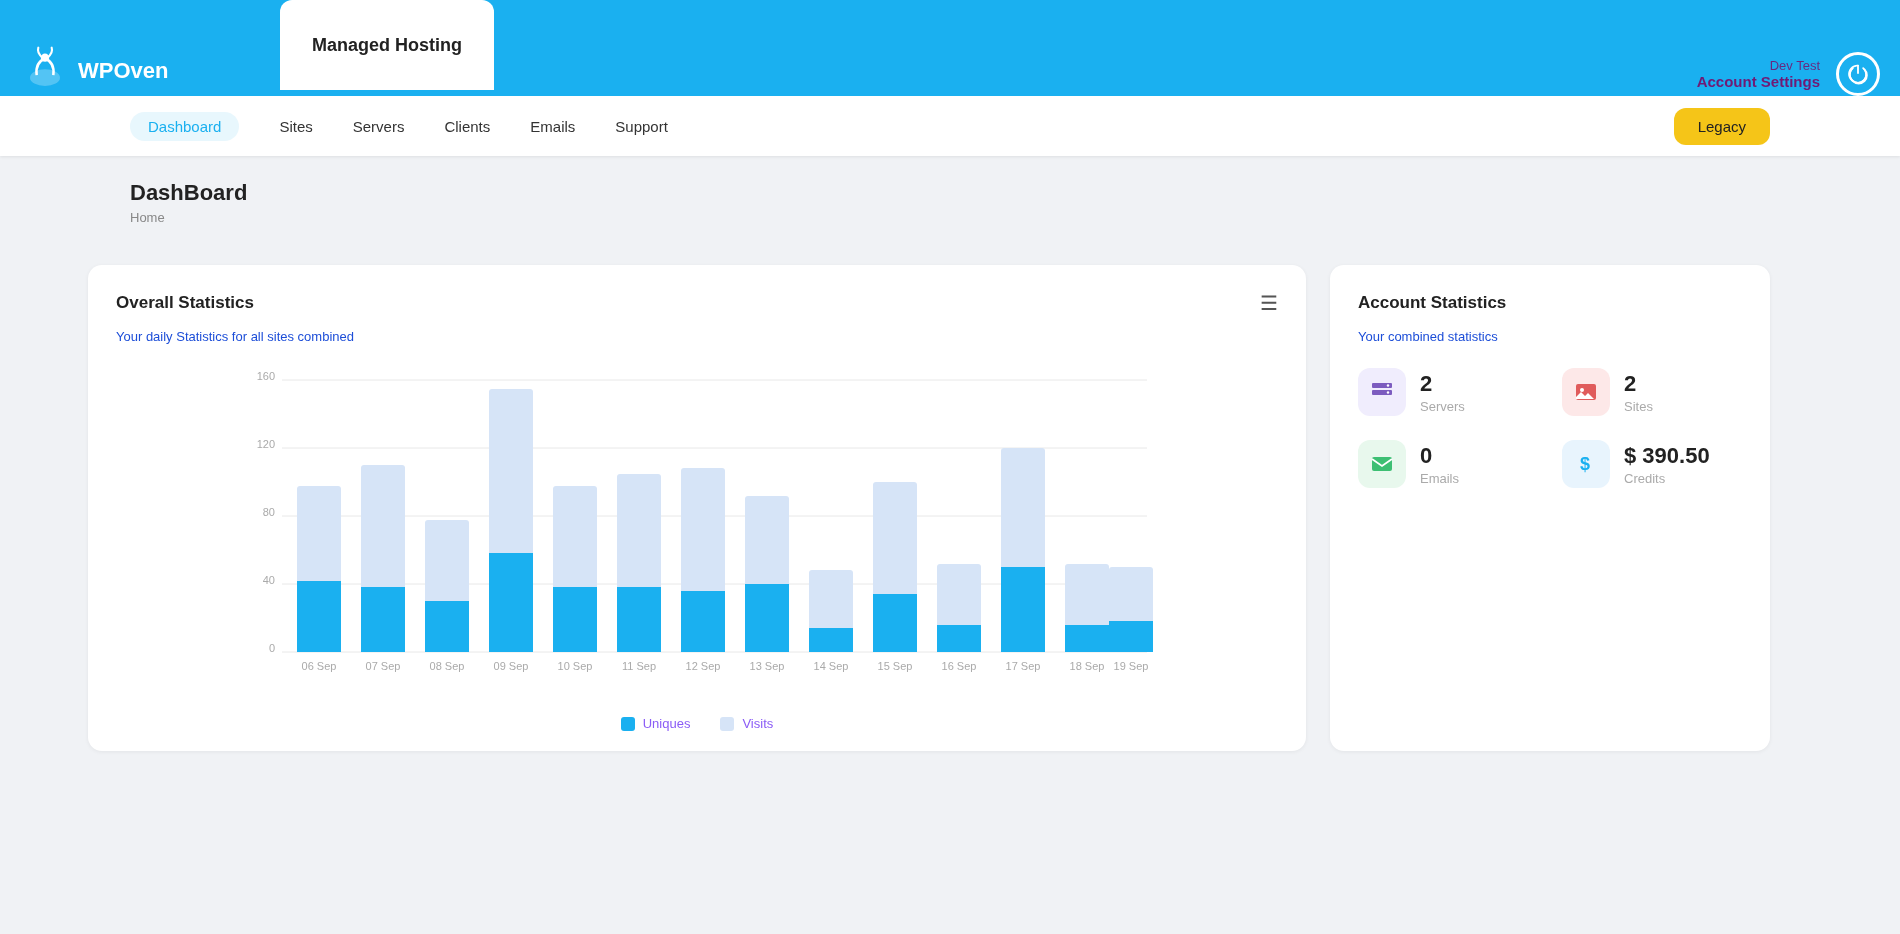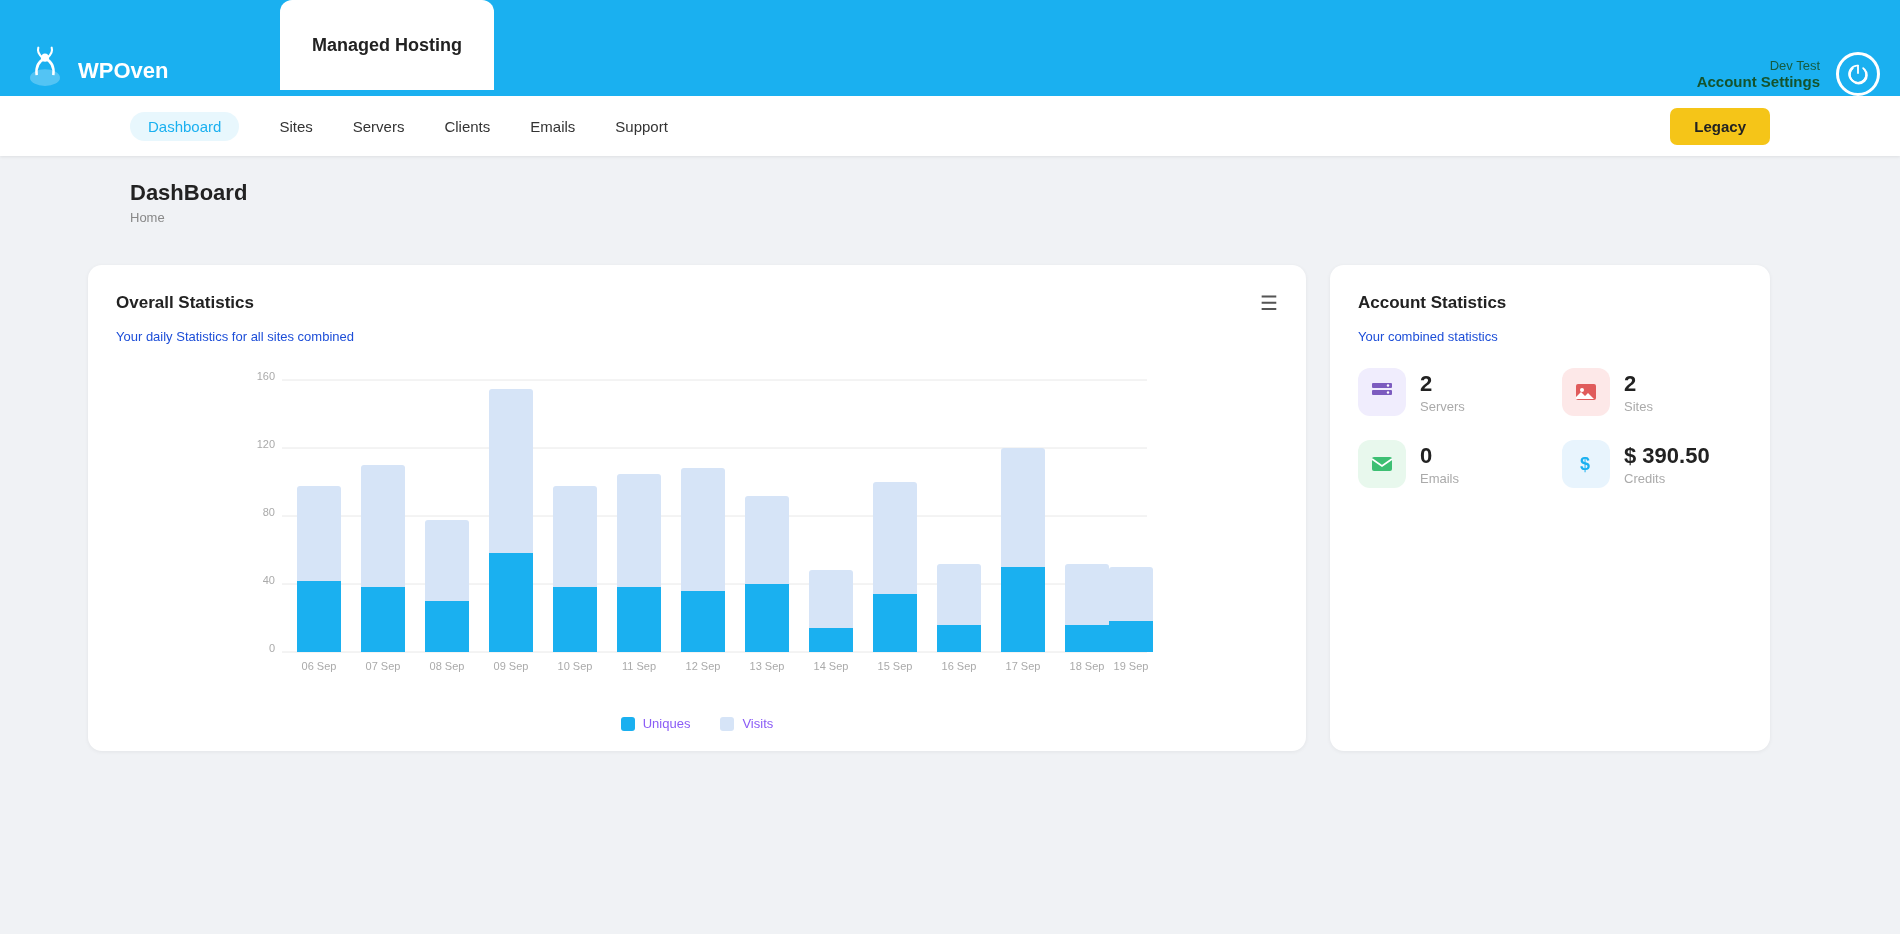--- a/index.html
+++ b/index.html
@@ -38,21 +38,21 @@
       align-items: center;
       font-size: 18px;
       font-weight: 600;
       color: #222;
     }
     .account-section {
       margin-left: auto;
       display: flex;
       align-items: center;
       gap: 16px;
-      color: #14532d;
+      color: #701a75;
     }
     .account-text {
       text-align: right;
     }
     .account-text .dev-test {
       font-size: 13px;
       opacity: 0.9;
     }
     .account-text .account-settings {
       font-size: 15px;
@@ -91,23 +91,23 @@
     .nav-item.active {
       color: #1ab0f0;
       background: #e8f7fd;
       padding: 6px 18px;
       border-radius: 20px;
     }
     .nav-legacy {
       margin-left: auto;
       background: #f5c518;
       color: #222;
-      font-weight: 700;
+      font-weight: 400;
       padding: 10px 24px;
-      border-radius: 7px;
+      border-radius: 12px;
       cursor: pointer;
       font-size: 15px;
     }
 
     
     .main-content {
       padding: 30px 130px 30px 88px;
       display: flex;
       gap: 24px;
     }

